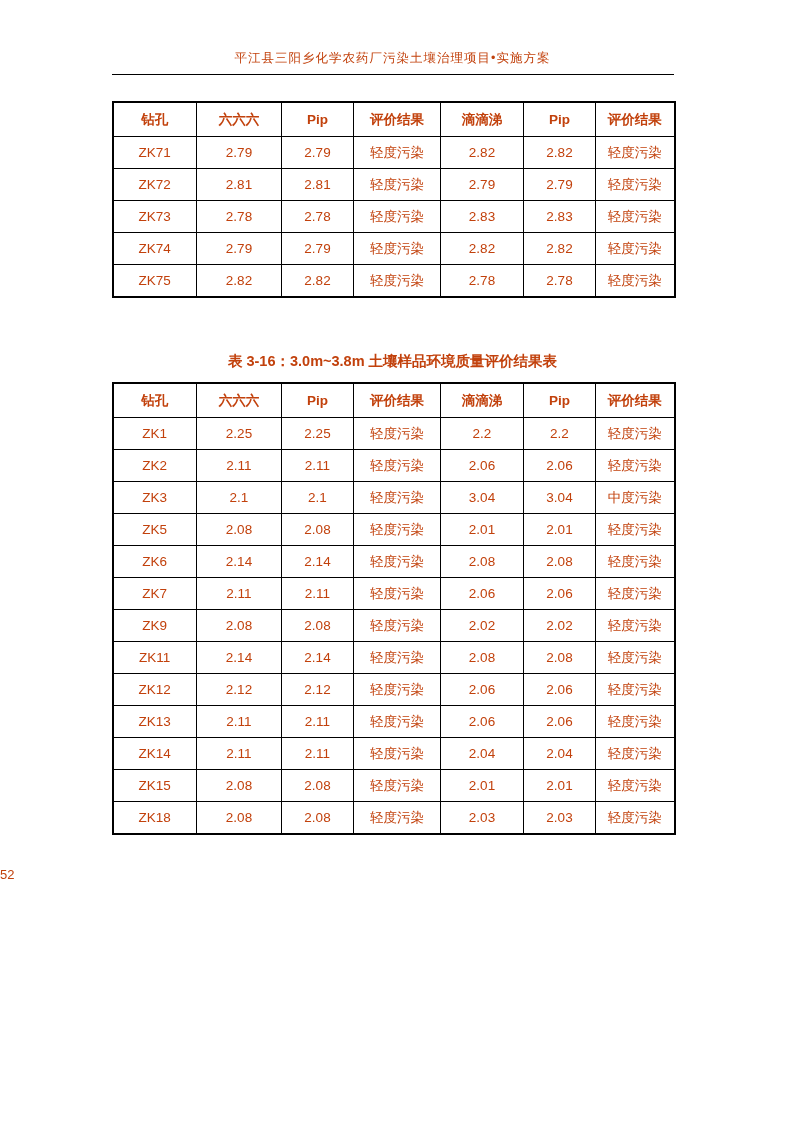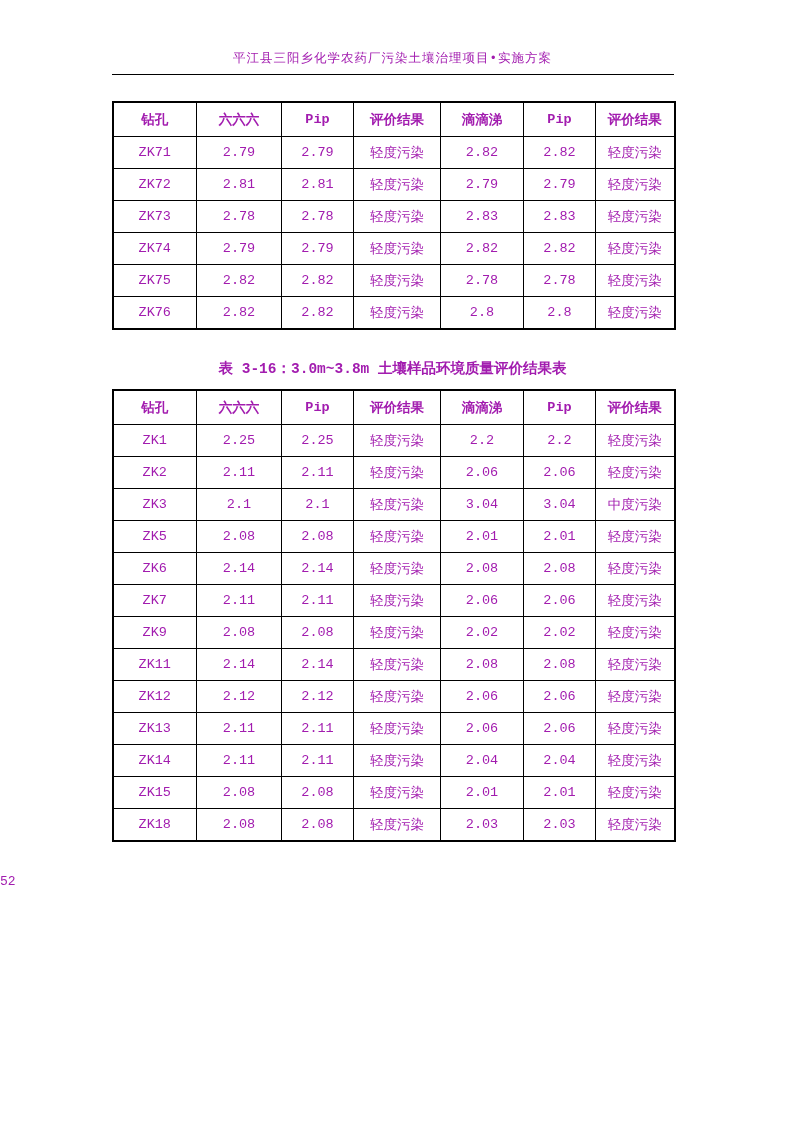--- a/index.html
+++ b/index.html
@@ -5,22 +5,22 @@
   html, body {
     margin: 0;
     padding: 0;
     background: #ffffff;
   }
   .page {
     position: relative;
     width: 785px;
     height: 1122px;
     background: #ffffff;
-    font-family: Liberation Mono, monospace;
-    color: #a21caf;
+    font-family: Liberation Sans, sans-serif;
+    color: #c2410c;
     overflow: hidden;
     box-sizing: border-box;
   }
   .content {
     width: 562px;
     margin: 0 auto;
     border-radius: 18px;
   }
   .doc-header {
     padding-top: 50px;
@@ -62,21 +62,21 @@
   .col-pip1 { width: 72px; }
   .col-res1 { width: 87px; }
   .col-ddt  { width: 83px; }
   .col-pip2 { width: 72px; }
   .col-res2 { width: 79px; }
 
   .tbl1-wrap {
     margin-top: 26px;
   }
   .caption {
-    margin-top: 29px;
+    margin-top: 54px;
     margin-bottom: 11px;
     text-align: center;
     font-weight: bold;
     font-size: 14.5px;
   }
   .doc-footer {
     margin-top: 32px;
     font-size: 13px;
   }
 </style>
@@ -152,29 +152,20 @@
             </tr>
             <tr>
               <td>ZK75</td>
               <td>2.82</td>
               <td>2.82</td>
               <td>轻度污染</td>
               <td>2.78</td>
               <td>2.78</td>
               <td>轻度污染</td>
             </tr>
-            <tr>
-              <td>ZK76</td>
-              <td>2.82</td>
-              <td>2.82</td>
-              <td>轻度污染</td>
-              <td>2.8</td>
-              <td>2.8</td>
-              <td>轻度污染</td>
-            </tr>
           </tbody>
       </table>
     </div>
 
     <div class="caption">表 3-16：3.0m~3.8m 土壤样品环境质量评价结果表</div>
 
     <table class="data-table" data-table="table2">
       <colgroup>
         <col class="col-zk">
           <col class="col-hch">

